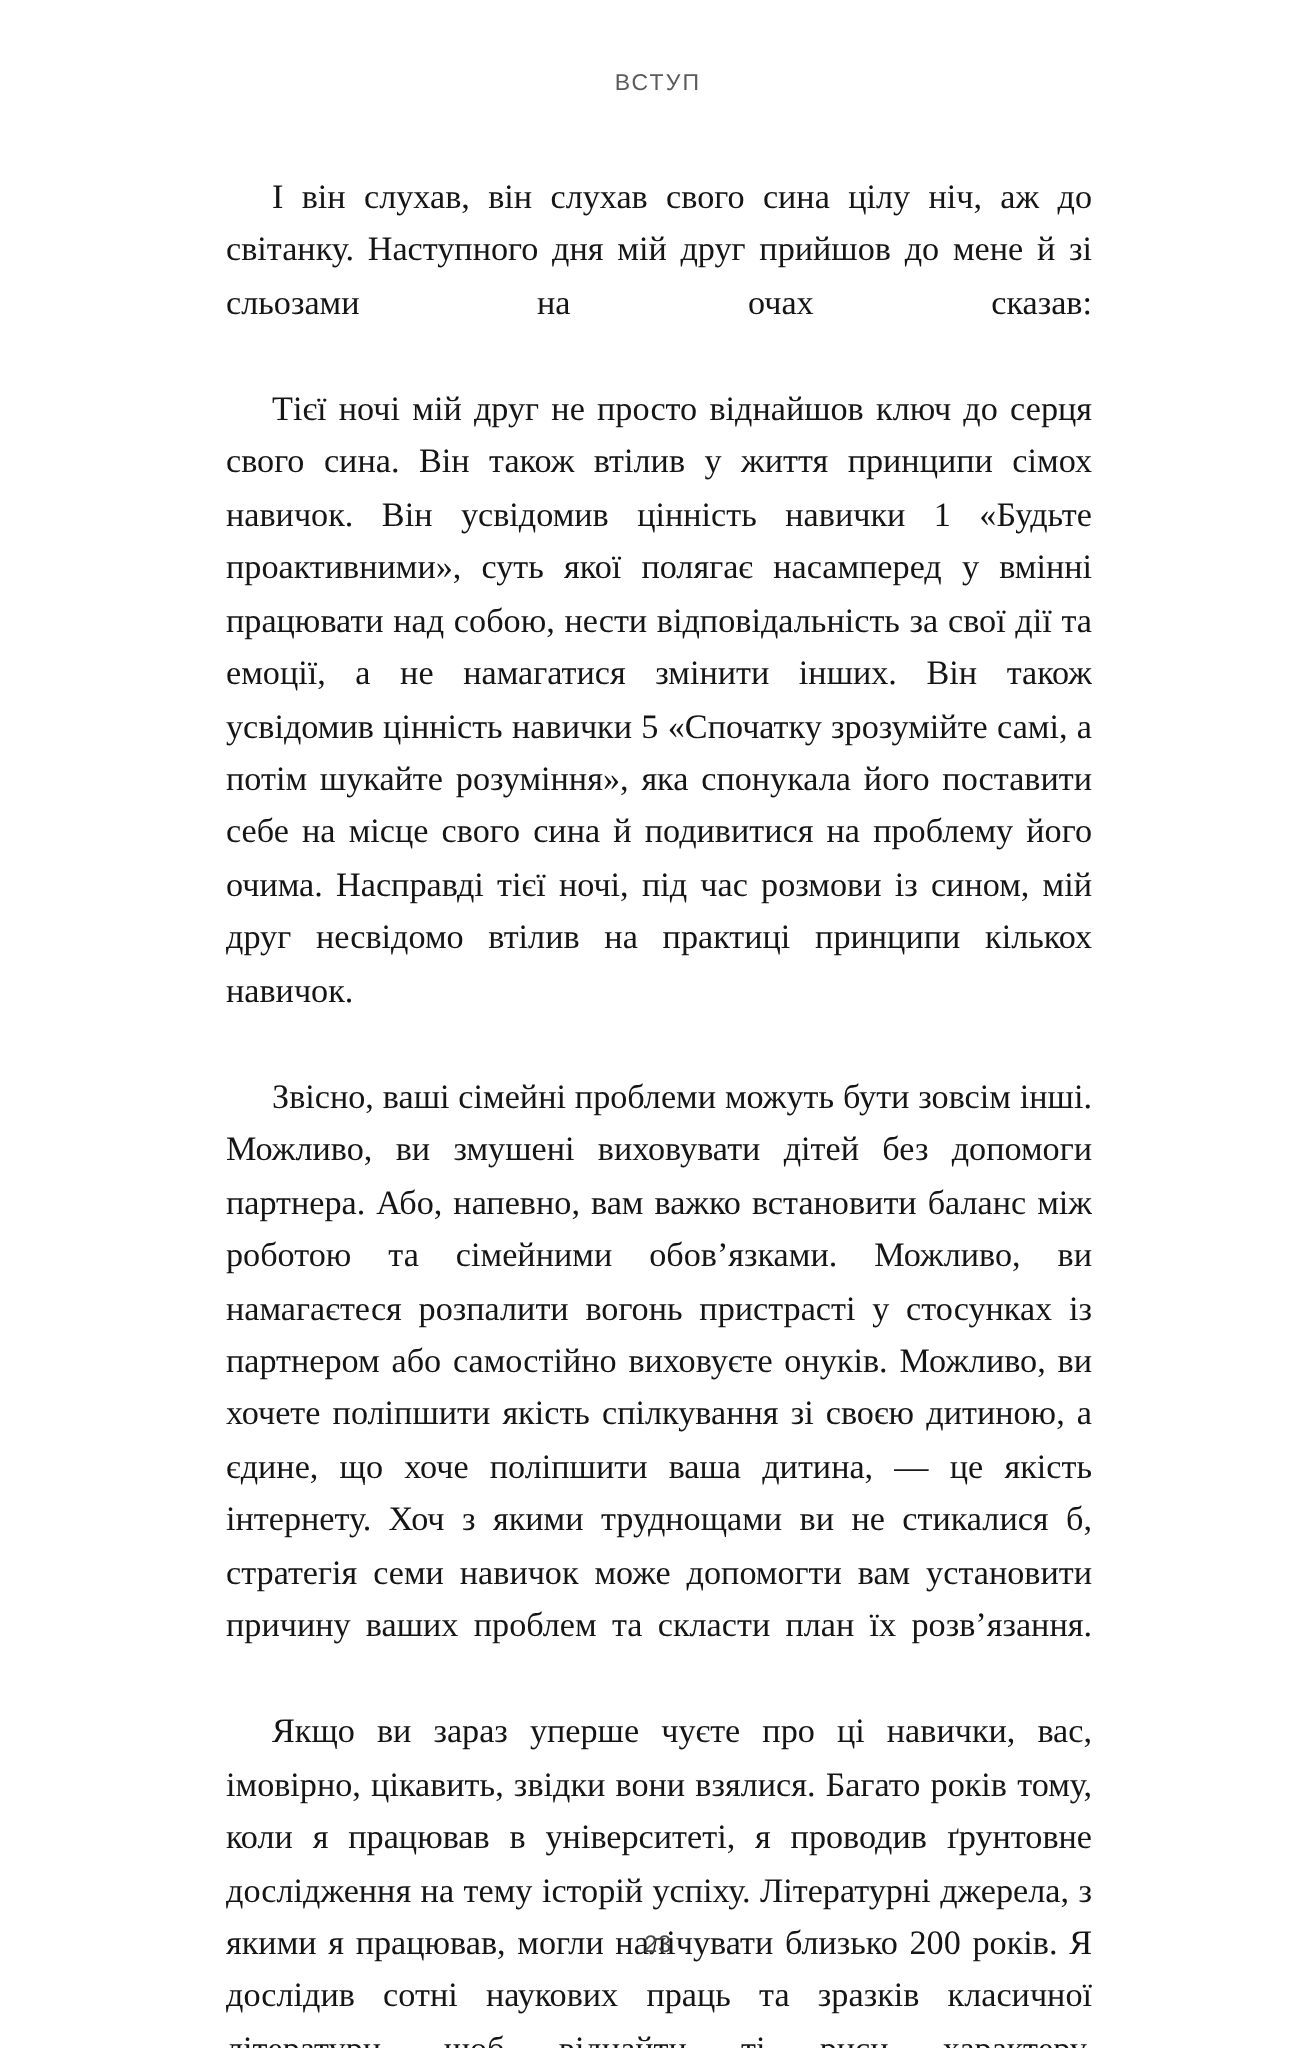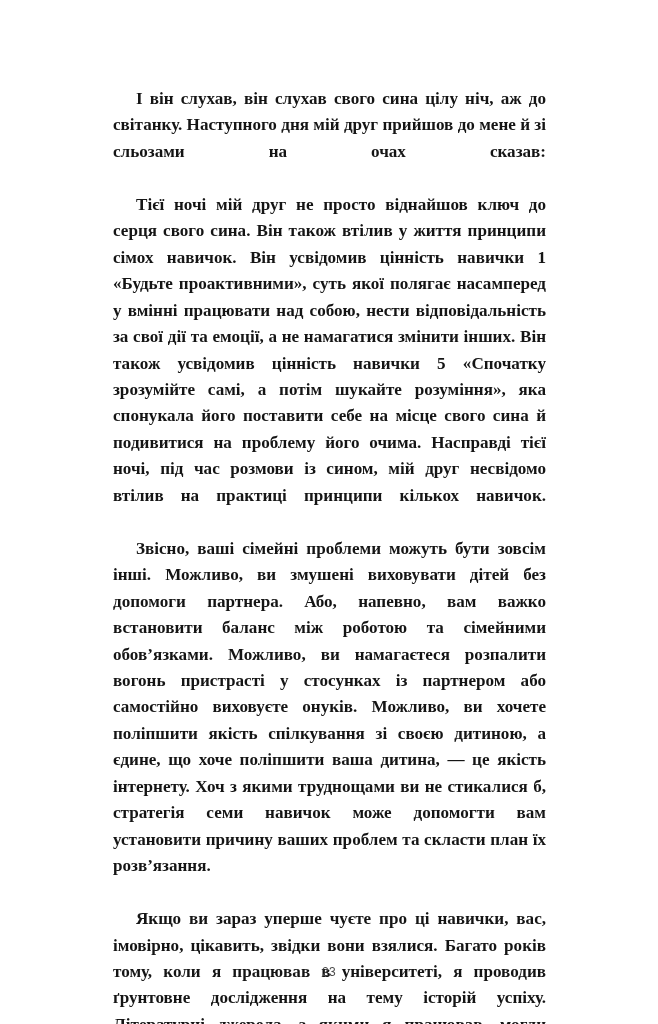--- a/index.html
+++ b/index.html
@@ -48,21 +48,21 @@
   .para {
     margin: 0;
     font-size: 17.1px;
     line-height: 26.45px;
     text-align: justify;
     text-justify: inter-word;
     text-indent: 23px;
     hyphens: manual;
     -webkit-hyphens: manual;
     color: #151515;
-    font-weight: 700;
+    font-weight: 400;
   }
 
   
   .para.dialogue {
     text-indent: 23px;
   }
 
   
   .para:after {
     content: "";
@@ -81,20 +81,21 @@
     font-size: 12px;
     color: #4a4a4a;
     letter-spacing: 0.3px;
   }
 </style>
 </head>
 <body>
 
 <div class="page">
 
+  <div class="running-head">ВСТУП</div>
 
   <div class="text-block">
     <p class="para">І він слухав, він слухав свого сина цілу ніч, аж до світанку. Наступного дня мій друг прийшов до мене й зі сльозами на очах сказав:</p>
     <p class="para">Тієї ночі мій друг не просто віднайшов ключ до серця свого сина. Він також втілив у життя принципи сімох навичок. Він усвідомив цінність навички 1 «Будьте проактивними», суть якої полягає насамперед у вмінні працювати над собою, нести відповідальність за свої дії та емоції, а не намагатися змінити інших. Він також усвідомив цінність навички 5 «Спочатку зрозумійте самі, а потім шукайте розуміння», яка спонукала його поставити себе на місце свого сина й подивитися на проблему його очима. Насправді тієї ночі, під час розмови із сином, мій друг несвідомо втілив на практиці принципи кількох навичок.</p>
     <p class="para">Звісно, ваші сімейні проблеми можуть бути зовсім інші. Можливо, ви змушені виховувати дітей без допомоги партнера. Або, напевно, вам важко встановити баланс між роботою та сімейними обов’язками. Можливо, ви намагаєтеся розпалити вогонь пристрасті у стосунках із партнером або самостійно виховуєте онуків. Можливо, ви хочете поліпшити якість спілкування зі своєю дитиною, а єдине, що хоче поліпшити ваша дитина, — це якість інтернету. Хоч з якими труднощами ви не стикалися б, стратегія семи навичок може допомогти вам установити причину ваших проблем та скласти план їх розв’язання.</p>
     <p class="para">Якщо ви зараз уперше чуєте про ці навички, вас, імовірно, цікавить, звідки вони взялися. Багато років тому, коли я працював в університеті, я проводив ґрунтовне дослідження на тему історій успіху. Літературні джерела, з якими я працював, могли налічувати близько 200 років. Я дослідив сотні наукових праць та зразків класичної літератури, щоб віднайти ті риси характеру,</p>
   </div>
 
   <div class="folio">23</div>
 

